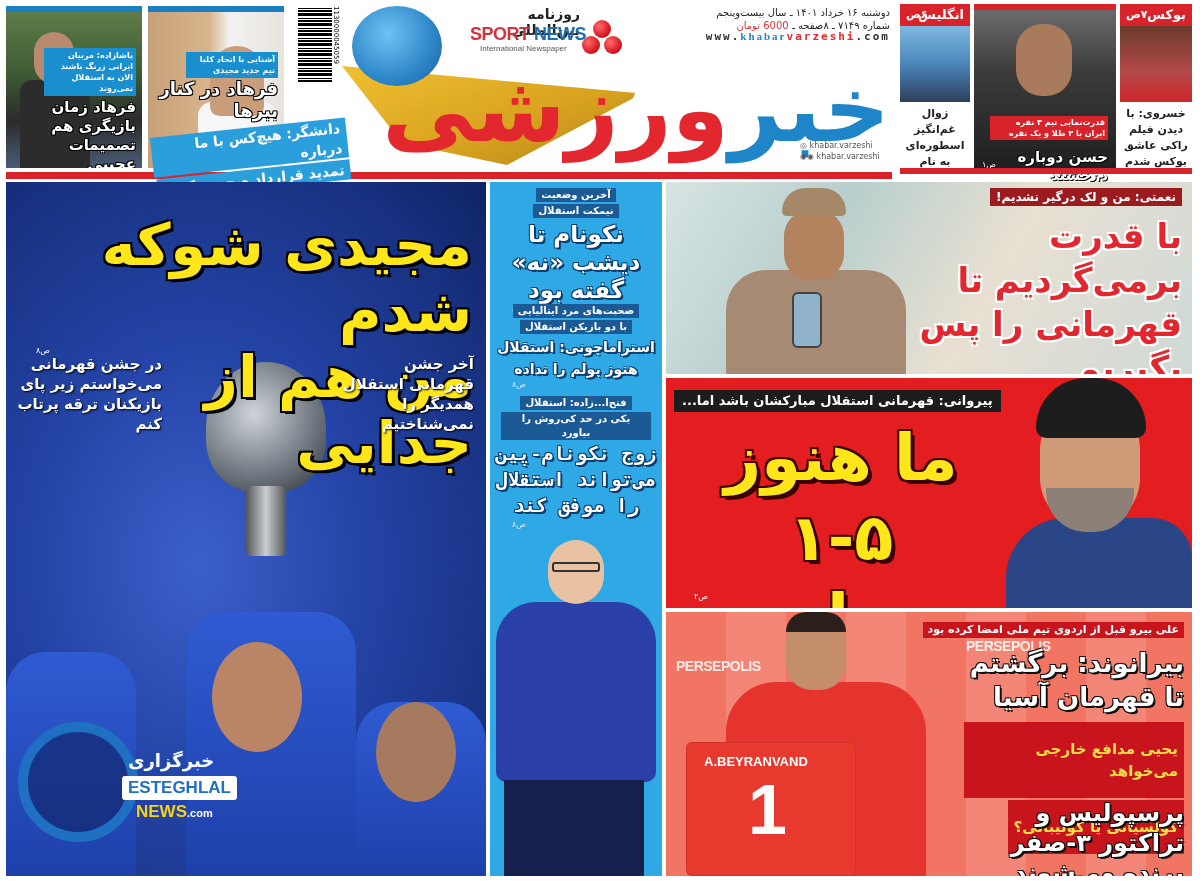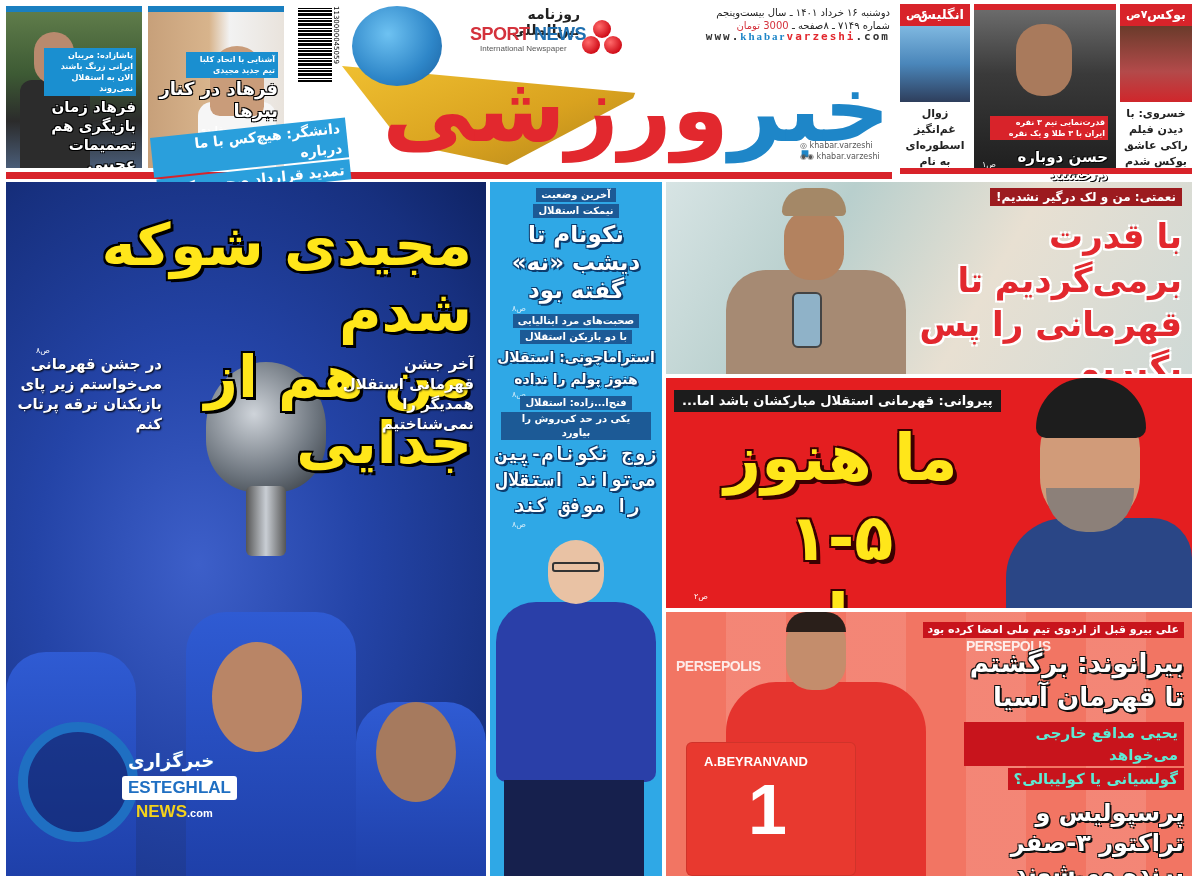--- a/index.html
+++ b/index.html
@@ -122,21 +122,21 @@
   .man2 .face { position: absolute; left: 34px; top: 30px; width: 100px; height: 120px; border-radius: 40px 40px 50px 50px; background: #d19b79; }
   .man2 .beard { position: absolute; left: 40px; top: 110px; width: 88px; height: 44px; border-radius: 0 0 40px 40px; background: #8c8079; }
   .man2 .shirt { position: absolute; left: 0; top: 140px; width: 186px; height: 90px; background: #2a4686; border-radius: 60px 40px 0 0; }
 
   .right-bot { left: 666px; top: 612px; width: 526px; height: 264px; overflow: hidden; background: #f27563; }
   .right-bot .wall { position: absolute; inset: 0; background: repeating-linear-gradient(90deg, rgba(255,255,255,0.0) 0 60px, rgba(255,255,255,0.12) 60px 120px); }
   .right-bot .k1 { position: absolute; right: 8px; top: 10px; background: #c8141c; color: #fff; font-size: 11px; font-weight: bold; line-height: 16px; padding: 0 5px; direction: rtl; }
   .right-bot .h1 { position: absolute; right: 8px; top: 34px; width: 240px; text-align: right; direction: rtl; font-size: 26px; line-height: 34px; font-weight: bold; color: #fff;
     text-shadow: 2px 2px 0 #111, -1px -1px 0 #111, 1px -1px 0 #111, -1px 1px 0 #111; }
   .right-bot .k2 { position: absolute; right: 8px; top: 110px; width: 220px; direction: rtl; text-align: right; }
-  .right-bot .k2 span { display: inline-block; background: #c8141c; color: #5eead4; font-size: 15px; font-weight: bold; line-height: 22px; padding: 0 6px; margin-bottom: 2px; }
+  .right-bot .k2 span { display: inline-block; background: #c8141c; color: #fde047; font-size: 15px; font-weight: bold; line-height: 22px; padding: 16px 6px; margin-bottom: 2px; }
   .right-bot .h2 { position: absolute; right: 8px; top: 186px; width: 240px; text-align: right; direction: rtl; font-size: 24px; line-height: 30px; font-weight: bold; color: #fff;
     text-shadow: 2px 2px 0 #111, -1px -1px 0 #111, 1px -1px 0 #111, -1px 1px 0 #111; }
   .right-bot .persepolis { position: absolute; font-family: "Liberation Sans", sans-serif; font-weight: bold; color: rgba(255,255,255,0.85); font-size: 14px; letter-spacing: -0.5px; }
   .gk { position: absolute; left: 20px; top: 0; width: 270px; height: 264px; }
   .gk .face { position: absolute; left: 100px; top: 4px; width: 60px; height: 74px; border-radius: 26px; background: #c48d6c; }
   .gk .hair { position: absolute; left: 100px; top: 0; width: 60px; height: 20px; border-radius: 30px 30px 0 0; background: #2a1f1a; }
   .gk .body { position: absolute; left: 40px; top: 70px; width: 200px; height: 200px; background: #e5342e; border-radius: 50px 50px 0 0; }
   .gk .jersey { position: absolute; left: 0; top: 130px; width: 170px; height: 134px; background: #e8392f; border-radius: 6px; box-shadow: inset 0 0 0 1px rgba(0,0,0,0.1); }
   .gk .jname { position: absolute; left: 18px; top: 142px; font-family: "Liberation Sans", sans-serif; font-size: 13px; font-weight: bold; color: #fff; }
   .gk .jnum { position: absolute; left: 62px; top: 158px; font-family: "Liberation Sans", sans-serif; font-size: 70px; font-weight: bold; color: #fff; }
@@ -170,21 +170,21 @@
 <div class="abs intl-sub">International Newspaper</div>
 <div class="abs berries">
   <span style="left:11px;top:0;"></span>
   <span style="left:0;top:16px;"></span>
   <span style="left:22px;top:16px;"></span>
 </div>
 <div class="abs masthead-info rtl">
   <div>دوشنبه ۱۶ خرداد ۱۴۰۱ ـ سال بیست‌وپنجم</div>
   <div>
     <span>شماره ۷۱۴۹ ـ ۸صفحه ـ</span>
-    <span class="price">3000 تومان</span>
+    <span class="price">6000 تومان</span>
   </div>
 </div>
 <div class="abs url"><span>www.</span><span class="k">khabar</span><span class="v">varzeshi</span><span>.com</span></div>
 <div class="abs logo-text rtl">
   <span class="blue">خبر</span><span class="red">ورزشی</span>
 </div>
 <div class="abs social">
   <div>◎ <span>khabar.varzeshi</span></div>
   <div>◉◉ <span>khabar.varzeshi</span></div>
 </div>
@@ -238,21 +238,21 @@
   </div>
 </div>
 
 <div class="abs mid-col">
   <div class="block" style="top:6px;">
     <span class="kick">آخرین وضعیت</span>
     <span class="kick">نیمکت استقلال</span>
     <div class="head h1">نکونام تا دیشب «نه» گفته بود</div>
     <span class="pgref">۸ص</span>
   </div>
-  <div class="block" style="top:132px;">
+  <div class="block" style="top:122px;">
     <span class="kick">صحبت‌های مرد ایتالیایی</span>
     <span class="kick">با دو بازیکن استقلال</span>
     <div class="head h2" style="font-size:14px;">استراماچونی: استقلال هنوز پولم را نداده</div>
     <span class="pgref">۸ص</span>
   </div>
   <div class="block" style="top:214px;">
     <span class="kick">فتح‌ا...زاده: استقلال</span>
     <span class="kick">یکی در حد کی‌روش را بیاورد</span>
     <div class="head h3">زوج نکونام-پین می‌تواند استقلال را موفق کند</div>
     <span class="pgref">۸ص</span>

